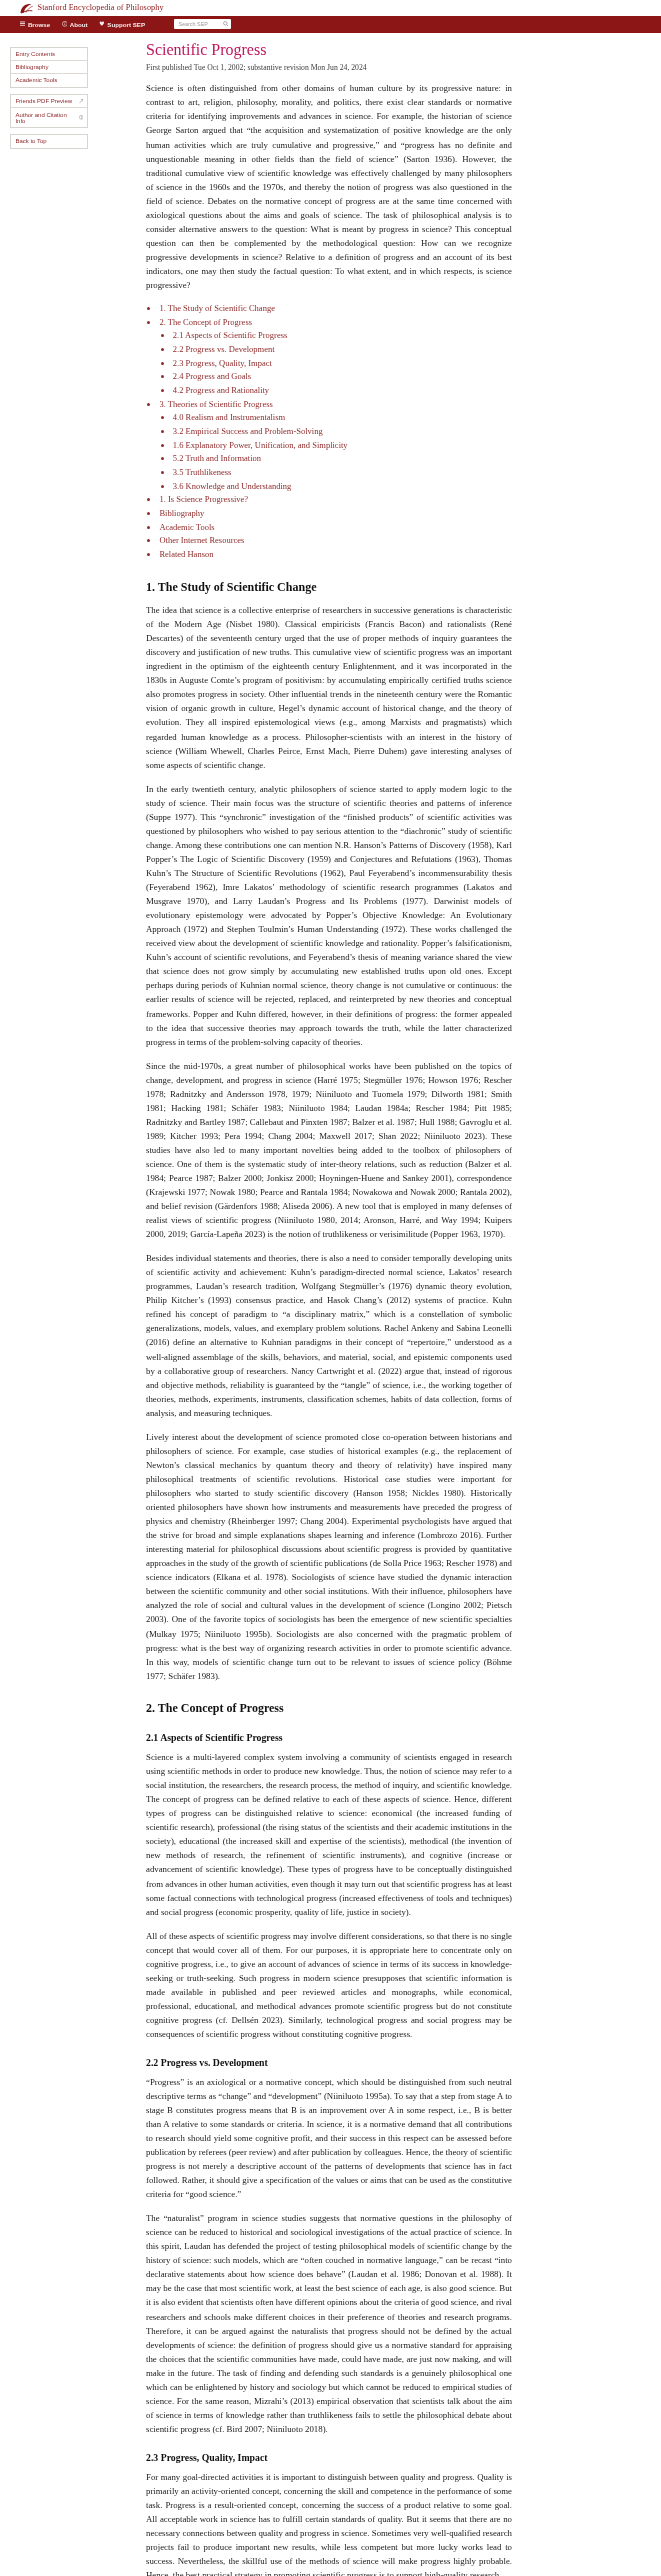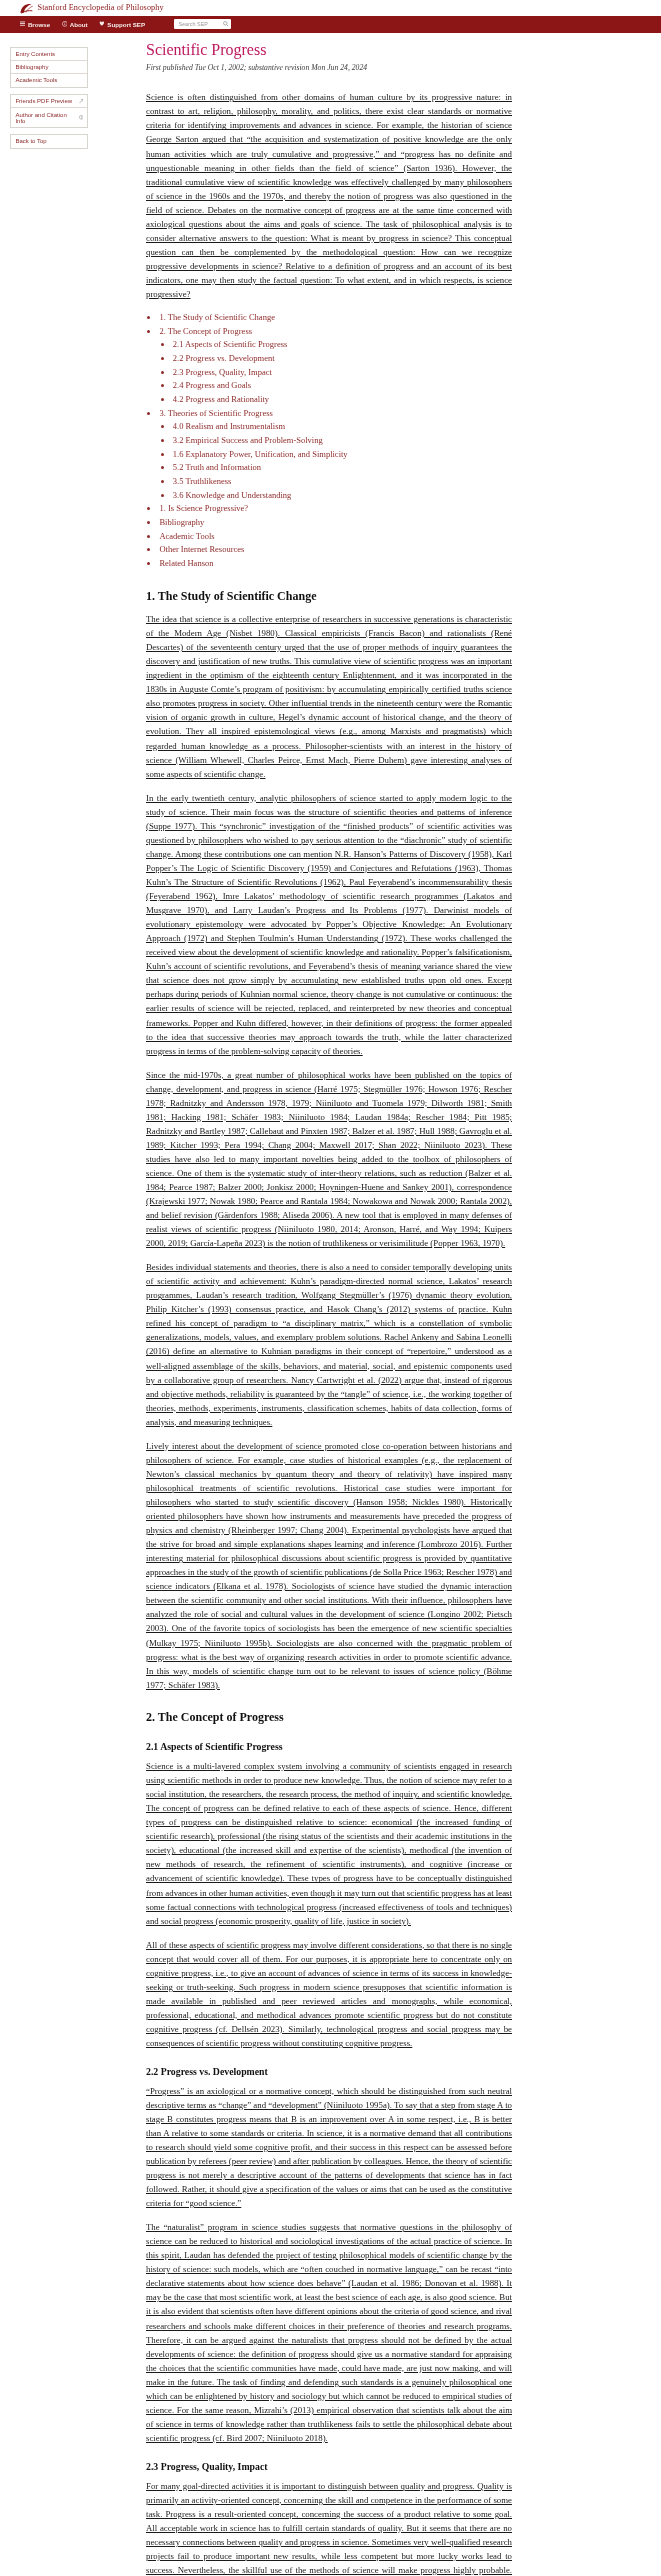--- a/index.html
+++ b/index.html
@@ -102,31 +102,29 @@
     top: 34px;
     width: 366px;
   }
   h1.entry-title {
     font-size: 16px;
     font-weight: normal;
     color: #be185d;
     margin: 7.2px 0 4.1px 0;
   }
   .pubinfo {
-    font-style: italic;
     font-size: 7.7px;
     color: #3c3c3c;
-    margin-bottom: 18px;
+    margin-bottom: 9px;
   }
   .main p {
     font-size: 8.8px;
     line-height: 1.6;
     text-align: justify;
     margin: 0 0 9.8px 0;
-    text-decoration: underline;
   }
   .toc { margin: 3.1px 0 17.5px 0; }
   .toc ul {
     margin: 0;
     padding-left: 13.4px;
     list-style: disc;
   }
   .toc li {
     color: #8f2b2b;
     font-size: 8.5px;

